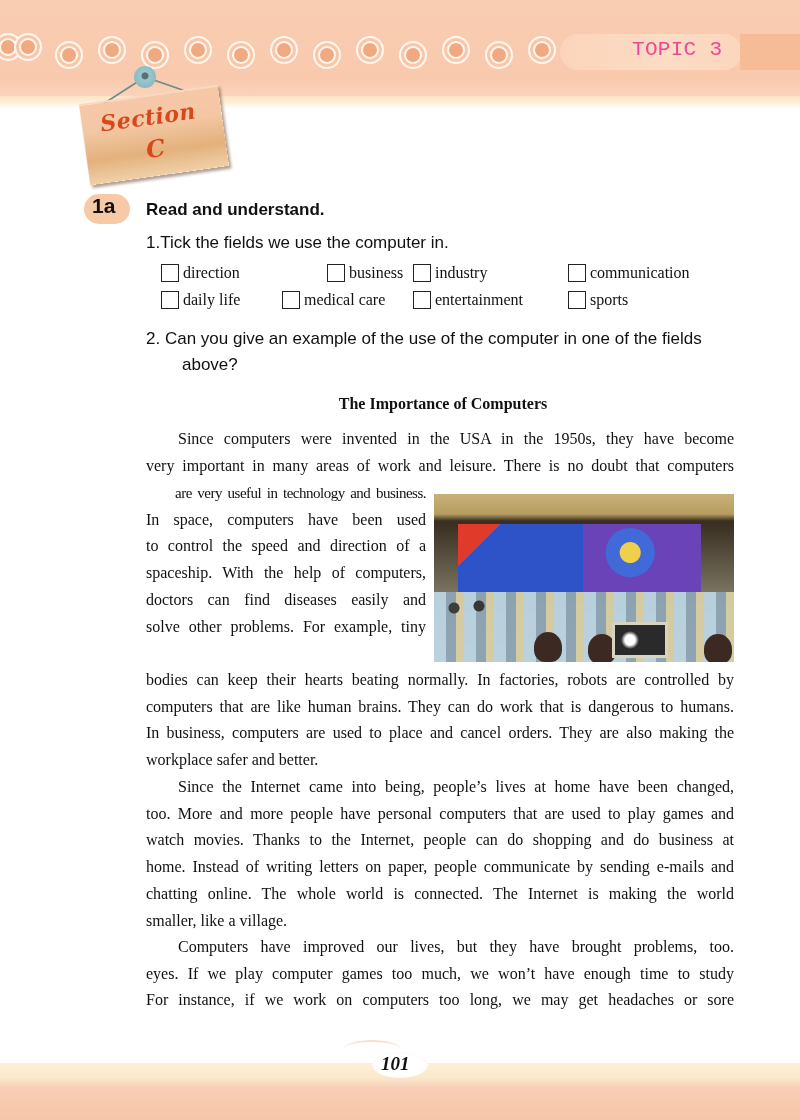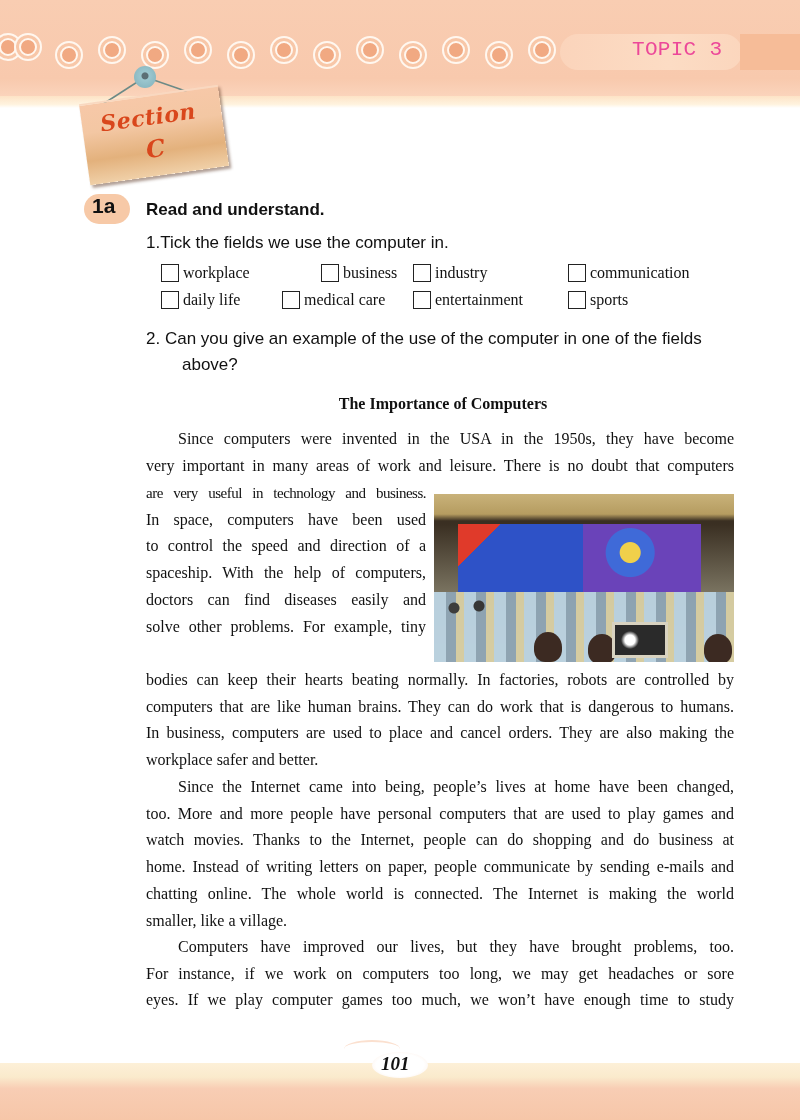--- a/index.html
+++ b/index.html
@@ -191,23 +191,23 @@
 </div>
 
 <div class="ex-badge"></div>
 <div class="ex-badge-label">1a</div>
 <div class="ex-title">Read and understand.</div>
 <div class="q1">1.Tick the fields we use the computer in.</div>
 
 <div>
   <div class="tick-item" style="left:161px;top:262px;">
     <span class="checkbox"></span>
-    <span class="tick-label">workplace</span>
-  </div>
-  <div class="tick-item" style="left:282px;top:262px;padding-left:39px;">
+    <span class="tick-label">direction</span>
+  </div>
+  <div class="tick-item" style="left:288px;top:262px;padding-left:39px;">
     <span class="checkbox"></span>
     <span class="tick-label">business</span>
   </div>
   <div class="tick-item" style="left:413px;top:262px;">
     <span class="checkbox"></span>
     <span class="tick-label">industry</span>
   </div>
   <div class="tick-item" style="left:568px;top:262px;">
     <span class="checkbox"></span>
     <span class="tick-label">communication</span>
@@ -236,21 +236,21 @@
 </div>
 
 <div class="article-title">The Importance of Computers</div>
 
 <div class="para" style="left:146px;top:426px;width:588px;">
   <span class="line indent">Since computers were invented in the USA in the 1950s, they have become</span>
   <span class="line">very important in many areas of work and leisure. There is no doubt that computers</span>
 </div>
 
 <div class="para" style="left:146px;top:480px;width:280px;">
-  <span class="line" style="font-size:15px;letter-spacing:-0.5px;">are very useful in technology and business.</span>
+  <span class="line" style="font-size:15px;letter-spacing:-0.5px;margin-left:29px;">are very useful in technology and business.</span>
   <span class="line">In space, computers have been used</span>
   <span class="line">to control the speed and direction of a</span>
   <span class="line">spaceship. With the help of computers,</span>
   <span class="line">doctors can find diseases easily and</span>
   <span class="line">solve other problems. For example, tiny</span>
 </div>
 
 <div class="photo">
   <div class="photo-screen-left"></div>
   <div class="photo-screen-right"></div>
@@ -272,20 +272,20 @@
   <span class="line indent">Since the Internet came into being, people’s lives at home have been changed,</span>
   <span class="line">too. More and more people have personal computers that are used to play games and</span>
   <span class="line">watch movies. Thanks to the Internet, people can do shopping and do business at</span>
   <span class="line">home. Instead of writing letters on paper, people communicate by sending e-mails and</span>
   <span class="line">chatting online. The whole world is connected. The Internet is making the world</span>
   <span class="line end">smaller, like a village.</span>
 </div>
 
 <div class="para" style="left:146px;top:934px;width:588px;">
   <span class="line indent">Computers have improved our lives, but they have brought problems, too.</span>
+  <span class="line">eyes. If we play computer games too much, we won’t have enough time to study</span>
   <span class="line">For instance, if we work on computers too long, we may get headaches or sore</span>
-  <span class="line">eyes. If we play computer games too much, we won’t have enough time to study</span>
 </div>
 
 <div class="footer-band"></div>
 <div class="page-swoosh"></div>
 <div class="page-oval"></div>
 <div class="page-number">101</div>
 
 </body></html>

